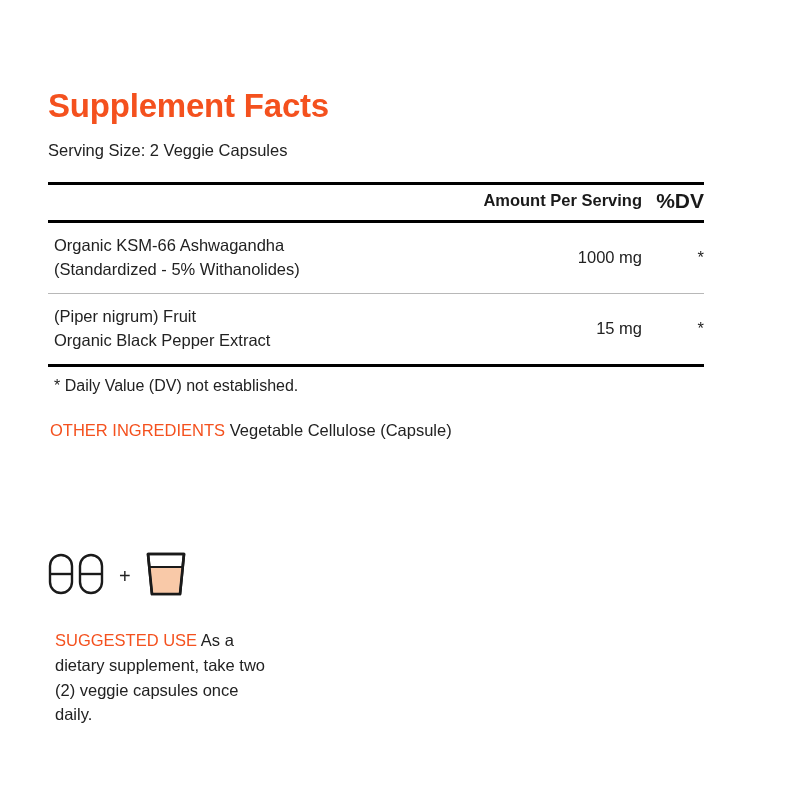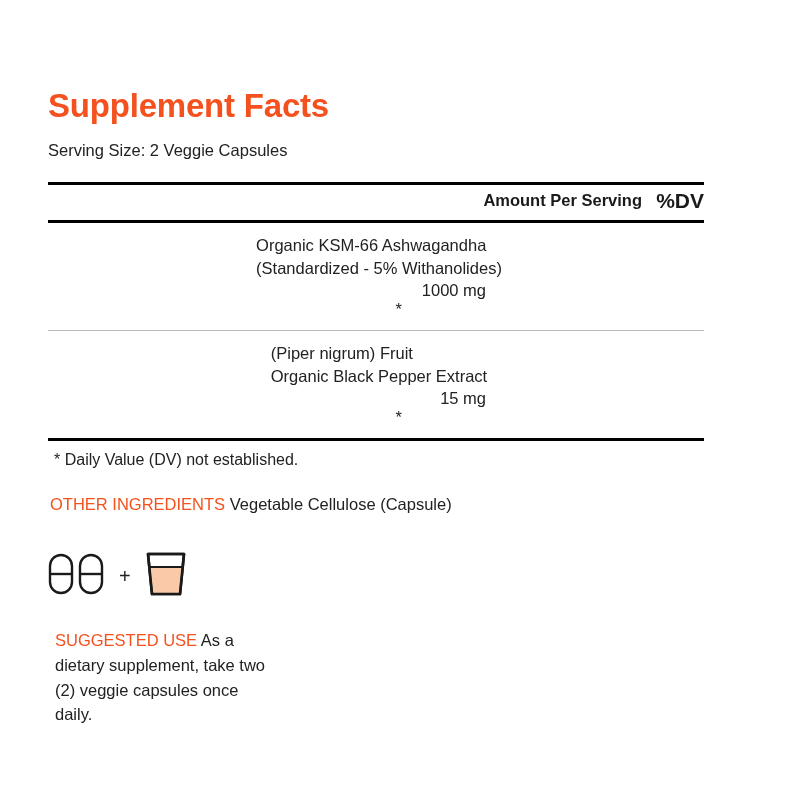--- a/index.html
+++ b/index.html
@@ -65,21 +65,20 @@
     font-size: 21px;
     font-weight: bold;
     text-align: right;
     width: 52px;
   }
   .ing-row {
     display: flex;
     align-items: center;
     padding: 11px 0 11px 0;
     min-height: 48px;
-    flex-direction: column;
   }
   .ing-name {
     flex: 1 1 auto;
     font-size: 16.5px;
     line-height: 1.42;
     padding-left: 6px;
     color: #222;
   }
   .ing-amount {
     width: 230px;

